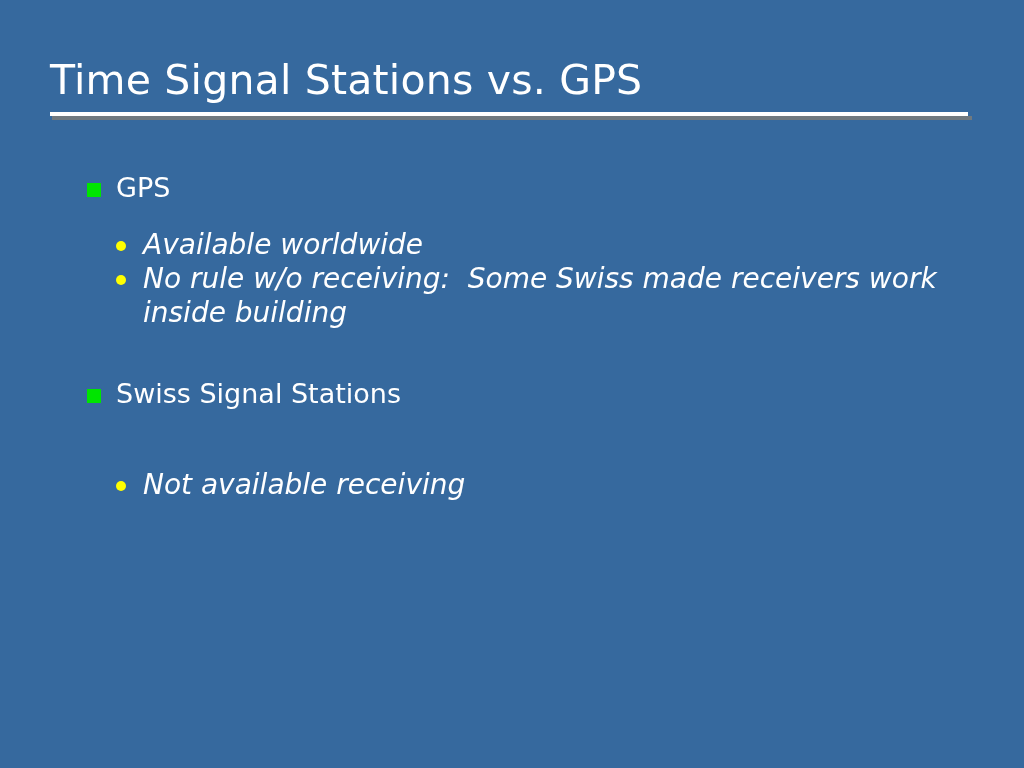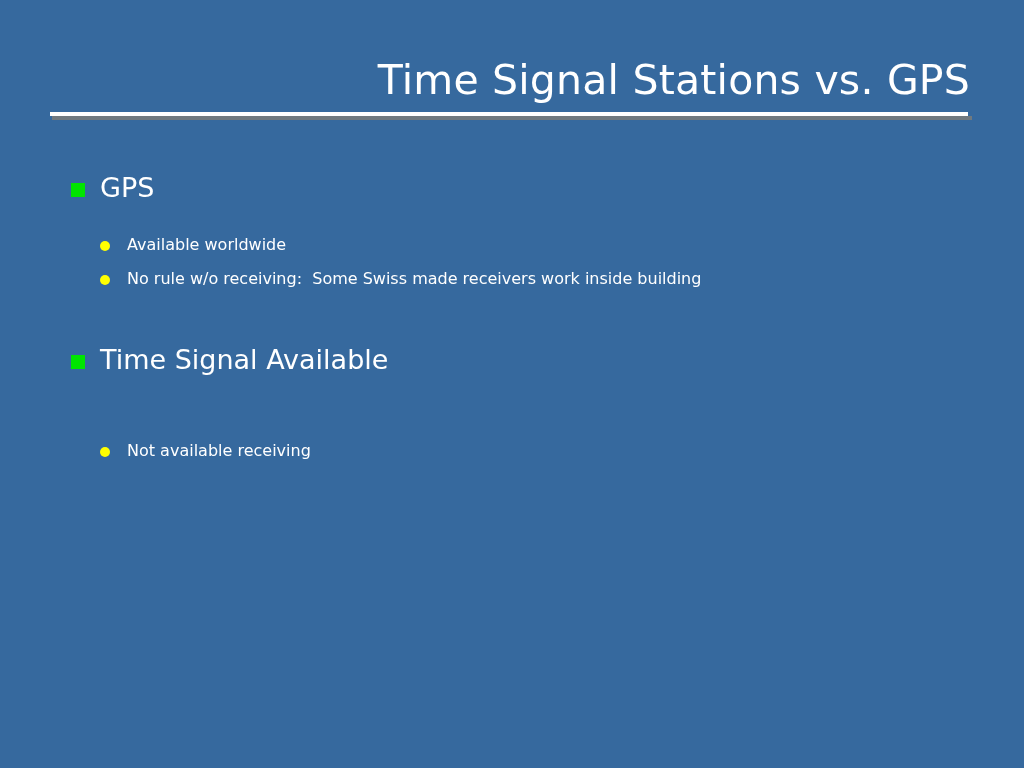--- a/index.html
+++ b/index.html
@@ -25,21 +25,21 @@
   #title-block {
     position: absolute;
     left: 50px;
     top: 52px;
     width: 920px;
     height: 62px;
   }
   #slide-title {
     display: block;
     width: 100%;
-    text-align: right;
+    text-align: left;
     color: #FFFFFF;
     font-family: "DejaVu Sans", sans-serif;
     font-size: 41px;
     font-weight: 400;
     line-height: 56px;
     letter-spacing: 0.2px;
     white-space: nowrap;
   }
 
   #title-rule {
@@ -62,21 +62,21 @@
     left: 0;
     top: 0;
     width: 918px;
     height: 4px;
     background: #FFFFFF;
   }
 
   
   #body-block {
     position: absolute;
-    left: 64px;
+    left: 80px;
     top: 168px;
     width: 900px;
   }
 
   .lvl1 {
     position: relative;
     padding-left: 36px;
     margin: 0 0 6px 0;
     color: #FFFFFF;
     font-family: "DejaVu Sans", sans-serif;
@@ -92,22 +92,23 @@
     height: 14px;
     background: #00E500;
   }
 
   .lvl2 {
     position: relative;
     padding-left: 63px;
     margin: 0;
     color: #FFFFFF;
     font-family: "DejaVu Sans", sans-serif;
-    font-size: 16px;
+    font-size: 28px;
     line-height: 34px;
+    font-style: italic;
   }
   .lvl2 .dot-bullet {
     position: absolute;
     left: 36px;
     top: 13px;
     width: 10px;
     height: 10px;
     border-radius: 50%;
     background: #FFFF00;
   }
@@ -157,21 +158,21 @@
 
     <div class="lvl2">
       <span class="dot-bullet"></span>
       <span class="txt">No rule w/o receiving:  Some Swiss made receivers work inside building</span>
     </div>
 
     <div class="group-gap"></div>
 
     <div class="lvl1">
       <span class="sq-bullet"></span>
-      <span>Time Signal Available</span>
+      <span>Swiss Signal Stations</span>
     </div>
 
     <div class="spacer-line"></div>
     <div class="gap-small"></div>
 
 
     <div class="lvl2">
       <span class="dot-bullet"></span>
       <span class="txt">Not available receiving</span>
     </div>

